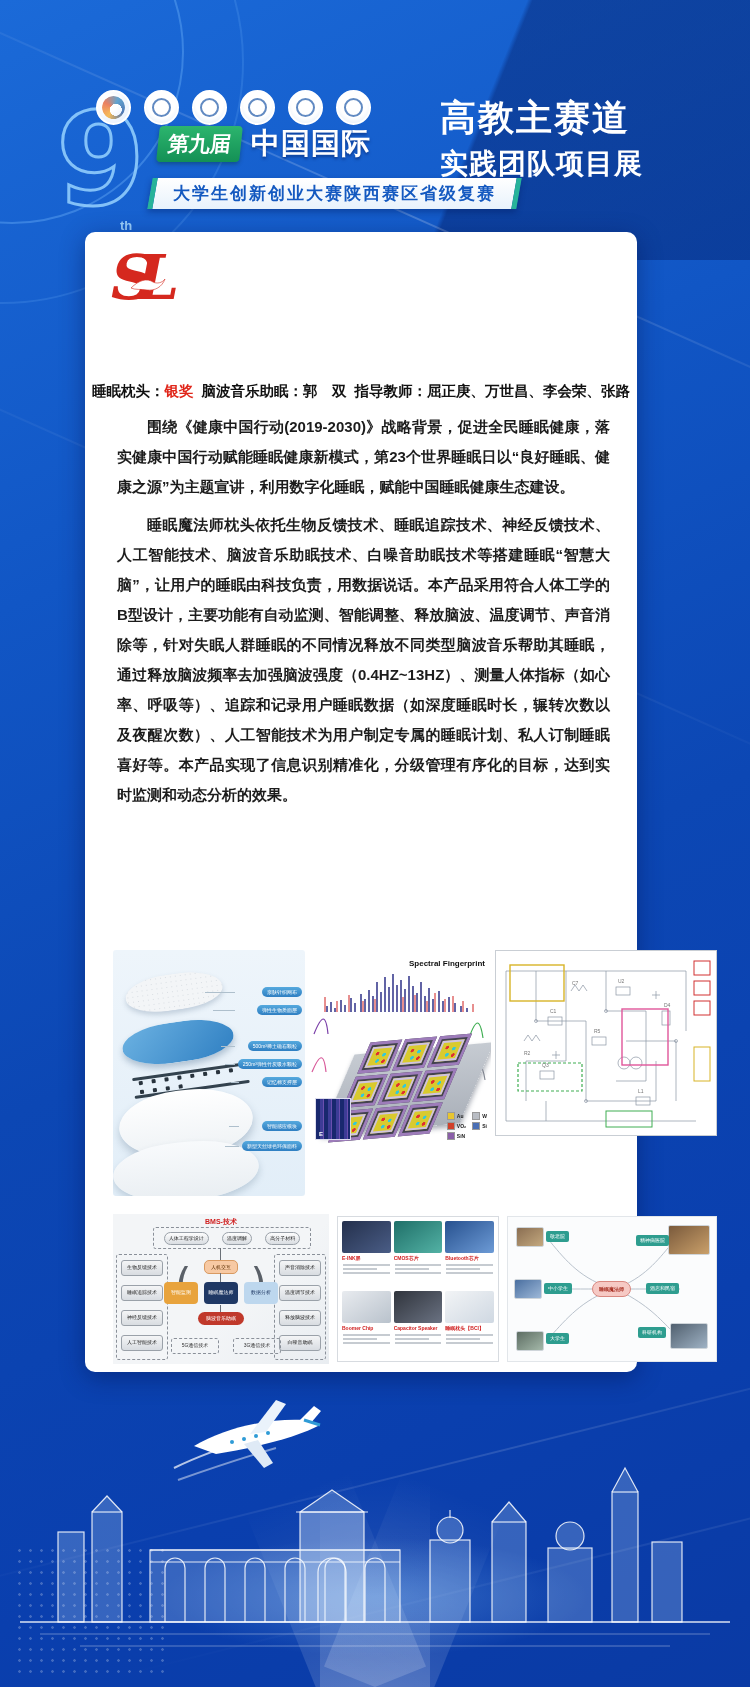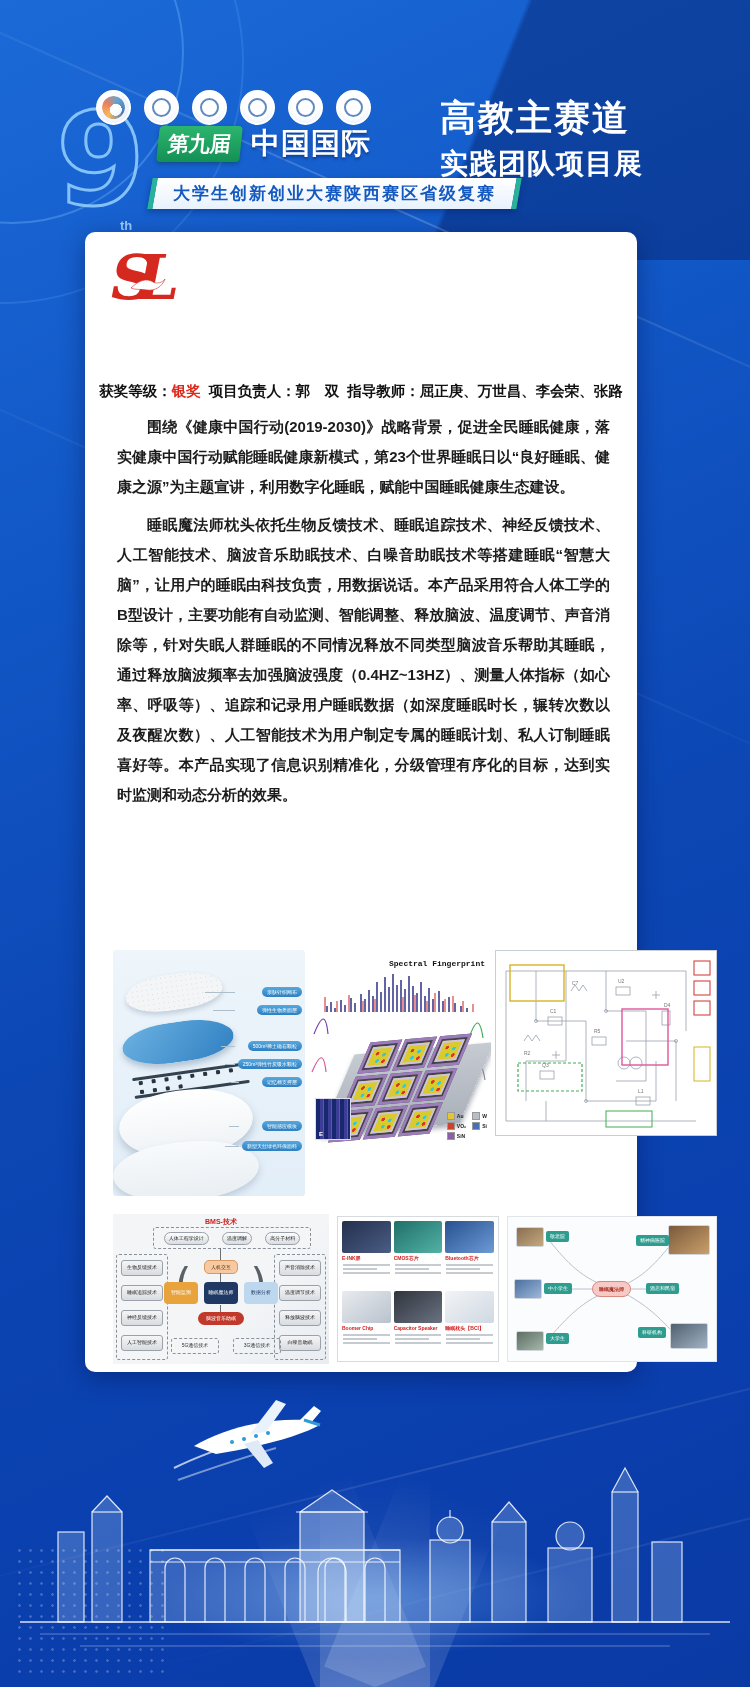--- a/index.html
+++ b/index.html
@@ -77,21 +77,21 @@
   .rails .bar{position:absolute;left:0;right:0;height:3px;border-radius:2px;background:#33424e;}
   .rails .b1{top:4px;} .rails .b2{top:22px;}
   .rails .dots{position:absolute;left:6px;right:6px;top:8px;height:12px;display:flex;flex-wrap:wrap;gap:5px 9px;align-content:space-between;}
   .rails .dots s{width:4px;height:4px;background:#28333d;border-radius:1px;}
   .lay-base{left:6px;top:140px;width:134px;height:66px;border-radius:48%/52%;transform:rotate(-6deg);
     background:linear-gradient(180deg,#ffffff,#eef2f5);box-shadow:0 5px 8px rgba(60,90,120,.28);}
   .lay-base2{left:0px;top:192px;width:146px;height:58px;border-radius:50%/55%;transform:rotate(-5deg);
     background:linear-gradient(180deg,#f8fafc,#e9eef2);box-shadow:0 4px 7px rgba(60,90,120,.22);}
   
   .panel-spectral{left:226px;top:722px;width:180px;height:190px;background:#fff;}
-  .spec-title{position:absolute;top:5px;right:6px;font-family:Liberation Mono, monospace;font-weight:700;font-size:8px;color:#111;}
+  .spec-title{position:absolute;top:5px;right:6px;font-family:Liberation Sans, sans-serif;font-weight:700;font-size:8px;color:#111;}
   .chip-substrate{position:absolute;left:26px;top:96px;width:140px;height:78px;background:linear-gradient(180deg,#c6cbd2,#aab0b9);
     transform:rotate(-5deg) skewX(-28deg);box-shadow:2px 3px 5px rgba(50,60,80,.4);}
   .chips{position:absolute;left:38px;top:86px;display:grid;grid-template-columns:repeat(3,32px);grid-gap:3px;
     transform:rotate(-5deg) skewX(-28deg);}
   .chip{width:32px;height:30px;box-sizing:border-box;border:3px solid #9d7cba;background:#43434e;padding:2px;}
   .chip i{display:block;width:100%;height:100%;box-sizing:border-box;border:2px solid #cfc3e0;
     background:radial-gradient(circle at 30% 30%,#e03030 1.5px,transparent 2px),
                radial-gradient(circle at 70% 40%,#35c8d8 1.5px,transparent 2px),
                radial-gradient(circle at 45% 75%,#35c8d8 1.5px,transparent 2px),
                radial-gradient(circle at 80% 80%,#e03030 1.5px,transparent 2px),#d9ca2e;}
@@ -220,21 +220,21 @@
       <div class="uni-mark">
         <span class="sl">SL</span>
         <svg width="38" height="20" viewBox="0 0 38 20">
           <path d="M2 14 C10 6 18 4 24 8 C28 10 33 9 36 5 C33 13 26 17 18 16 C12 15 6 16 2 14 Z" fill="#fff" stroke="#d5281e" stroke-width="0.6"></path>
         </svg>
       </div>
     </div>
 
 
     <div class="award-line">
-      <b>获奖等级：</b><b class="red">银奖</b>&nbsp;&nbsp;<b>项目负责人：</b><b>郭　双</b>&nbsp;&nbsp;<b>指导教师：</b><b>屈正庚、万世昌、李会荣、张路</b>
+      <b>睡眠枕头：</b><b class="red">银奖</b>&nbsp;&nbsp;<b>脑波音乐助眠：</b><b>郭　双</b>&nbsp;&nbsp;<b>指导教师：</b><b>屈正庚、万世昌、李会荣、张路</b>
     </div>
 
     <div class="paras">
       <p class="para">围绕《健康中国行动(2019-2030)》战略背景，促进全民睡眠健康，落实健康中国行动赋能睡眠健康新模式，第23个世界睡眠日以“良好睡眠、健康之源”为主题宣讲，利用数字化睡眠，赋能中国睡眠健康生态建设。</p>
       <p class="para">睡眠魔法师枕头依托生物反馈技术、睡眠追踪技术、神经反馈技术、人工智能技术、脑波音乐助眠技术、白噪音助眠技术等搭建睡眠“智慧大脑”，让用户的睡眠由科技负责，用数据说话。本产品采用符合人体工学的B型设计，主要功能有自动监测、智能调整、释放脑波、温度调节、声音消除等，针对失眠人群睡眠的不同情况释放不同类型脑波音乐帮助其睡眠，通过释放脑波频率去加强脑波强度（0.4HZ~13HZ）、测量人体指标（如心率、呼吸等）、追踪和记录用户睡眠数据（如深度睡眠时长，辗转次数以及夜醒次数）、人工智能技术为用户制定专属的睡眠计划、私人订制睡眠喜好等。本产品实现了信息识别精准化，分级管理有序化的目标，达到实时监测和动态分析的效果。</p>
     </div>
 
     <div class="panel panel-pillow">
       <div class="layer lay-top"></div>
       <div class="layer lay-blue"></div>

